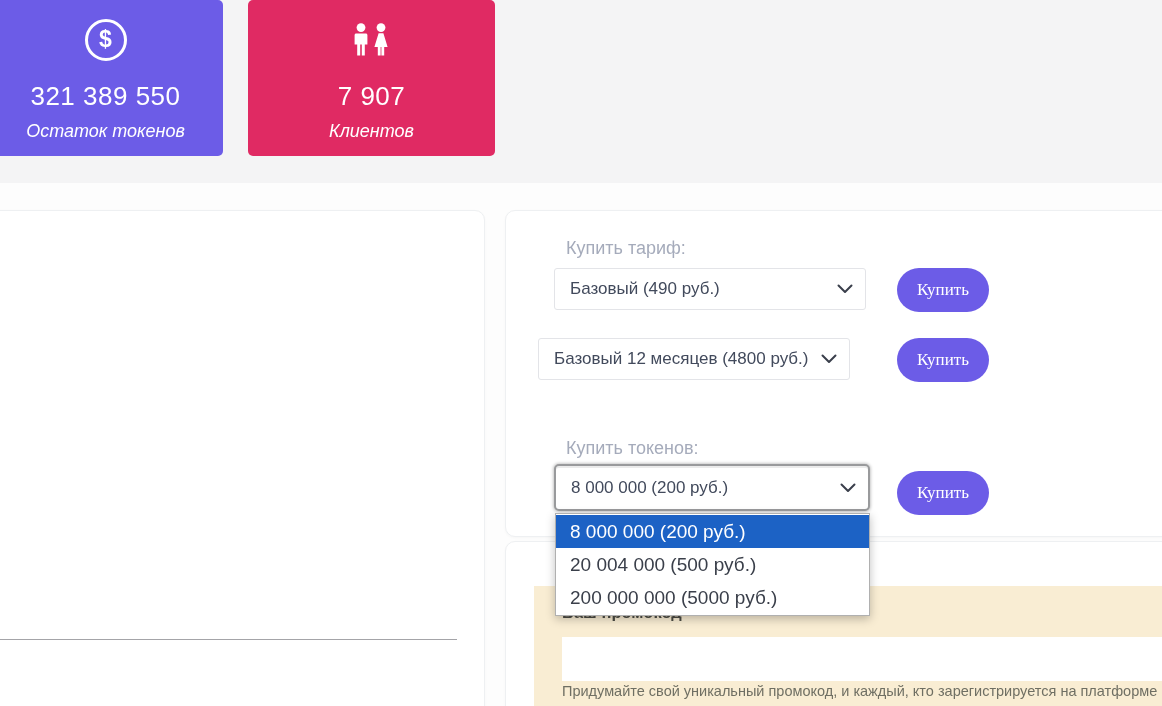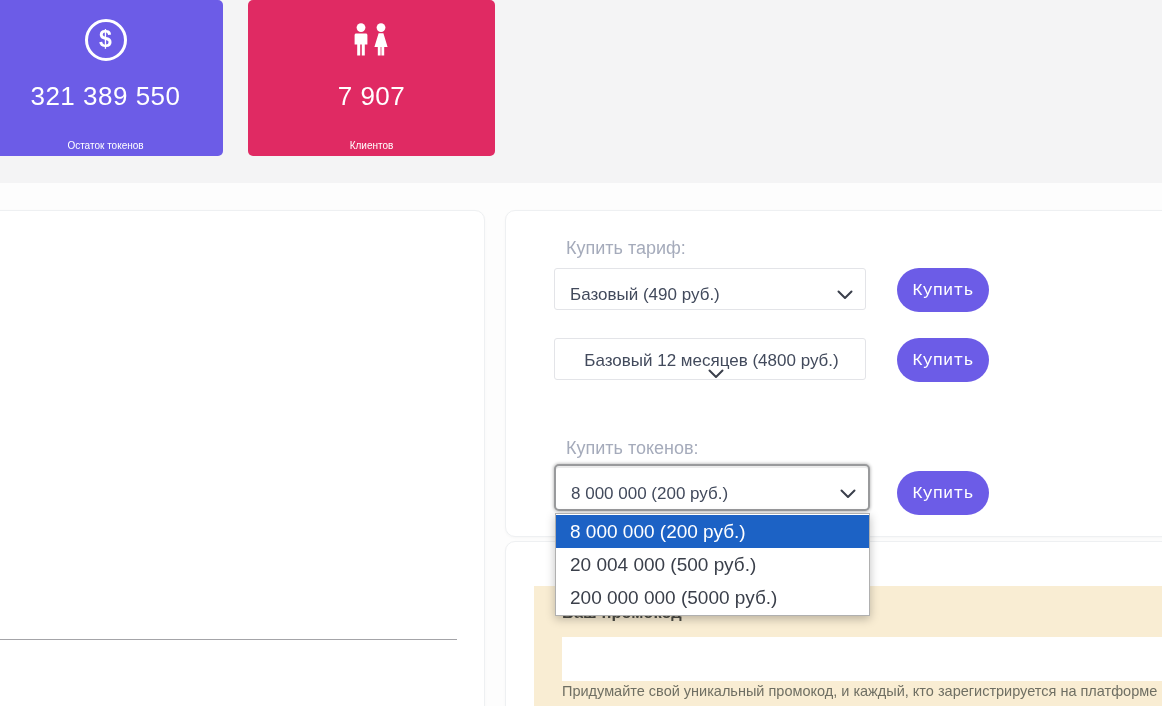--- a/index.html
+++ b/index.html
@@ -16,21 +16,21 @@
   }
   .stat-card.purple{left:-12px;width:235px;background:#6c5ce7;}
   .stat-card.pink{left:248px;width:247px;background:#e02a63;}
   .stat-icon-box{height:42px;display:flex;align-items:center;justify-content:center;}
   .dollar-ring{
     width:36px;height:36px;border:3px solid #fff;border-radius:50%;
     display:flex;align-items:center;justify-content:center;
   }
   .dollar-ring span{font-size:23px;font-weight:bold;line-height:1;transform:translateY(-1px);}
   .stat-value{margin-top:20px;font-size:26px;font-weight:normal;letter-spacing:.5px;}
-  .stat-label{margin-top:28px;font-size:10px;}
+  .stat-label{margin-top:9px;font-size:18px;font-style:italic;}
   
   .left-card{
     position:absolute;left:-20px;top:210px;width:503px;height:600px;
     background:#fff;border:1px solid #eef0f2;border-radius:10px;
     box-shadow:0 1px 3px rgba(0,0,0,.03);
   }
   .left-divider{position:absolute;left:0;top:639px;width:457px;height:1px;background:#a4a4a8;}
   .form-card{
     position:absolute;left:505px;top:210px;width:680px;height:327px;
     background:#fff;border:1px solid #eef0f2;border-radius:10px;
@@ -38,32 +38,32 @@
   }
   .promo-card{
     position:absolute;left:505px;top:541px;width:680px;height:180px;
     background:#fff;border:1px solid #eef0f2;border-radius:10px;
     box-shadow:0 1px 3px rgba(0,0,0,.03);box-sizing:border-box;
   }
   .section-label{position:absolute;font-size:18px;color:#a5abbb;margin-left:12px;}
   .sel{
     position:absolute;width:312px;height:42px;background:#fff;
     border:1px solid #e3e4e8;border-radius:3px;box-sizing:border-box;
-    display:flex;align-items:center;padding:12px 12px 0 15px;
+    display:flex;align-items:center;padding:0 12px 0 15px;
     font-size:17px;color:#424a5c;cursor:pointer;
   }
   .sel .txt{white-space:nowrap;overflow:hidden;flex:1 1 auto;}
   .sel .chev{flex:0 0 auto;margin-left:8px;display:flex;}
   .sel.open{
     width:316px;height:47px;border:2px solid #999a9c;border-radius:5px;
     box-shadow:0 0 3px 1px rgba(0,0,0,.22), inset 0 2px 0 rgba(0,0,0,.08);
   }
   .buy-btn{
     position:absolute;left:391px;width:92px;height:44px;border:none;
-    background:#6c5ce7;color:#fff;font-family:Liberation Mono, monospace;font-size:17px;
+    background:#6c5ce7;color:#fff;font-family:Liberation Serif, serif;font-size:17px;
     border-radius:22px;display:flex;align-items:center;justify-content:center;
     cursor:pointer;
   }
   
   .listbox{
     position:absolute;left:555px;top:513px;width:315px;z-index:30;
     background:#fff;border:1px solid #b0b0b0;box-sizing:border-box;
     box-shadow:0 3px 9px rgba(0,0,0,.25);padding:1px 0;
   }
   .opt{
@@ -126,21 +126,21 @@
     <div class="sel" style="left:48px;top:57px;">
       <span class="txt">Базовый (490 руб.)</span>
       <span class="chev">
         <svg width="16" height="10" viewBox="0 0 16 10" fill="none" xmlns="http://www.w3.org/2000/svg">
             <path d="M1.5 1.5 L8 8 L14.5 1.5" stroke="#3a3f4b" stroke-width="2" stroke-linecap="round" stroke-linejoin="round"></path>
           </svg>
       </span>
     </div>
     <button class="buy-btn" style="top:57px;">Купить</button>
 
-    <div class="sel" style="left:48px;top:127px;flex-direction:column;">
+    <div class="sel" style="left:32px;top:127px;">
       <span class="txt">Базовый 12 месяцев (4800 руб.)</span>
       <span class="chev">
         <svg width="16" height="10" viewBox="0 0 16 10" fill="none" xmlns="http://www.w3.org/2000/svg">
             <path d="M1.5 1.5 L8 8 L14.5 1.5" stroke="#3a3f4b" stroke-width="2" stroke-linecap="round" stroke-linejoin="round"></path>
           </svg>
       </span>
     </div>
     <button class="buy-btn" style="top:127px;">Купить</button>
 
     <div class="section-label" style="left:48px;top:227px;">Купить токенов:</div>

